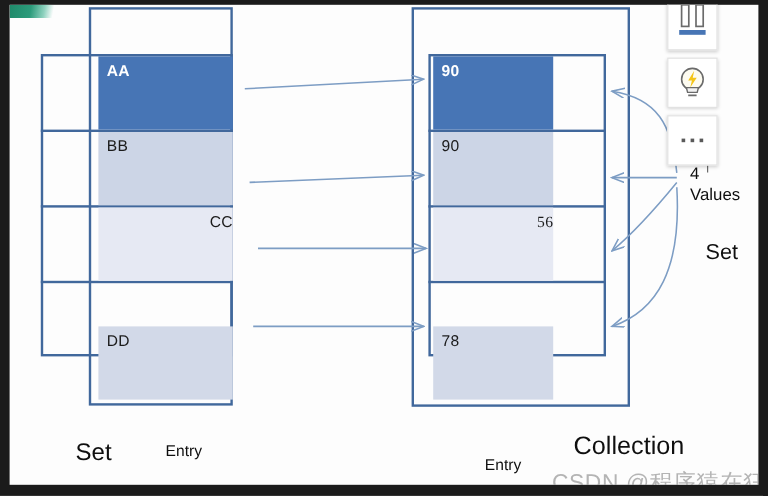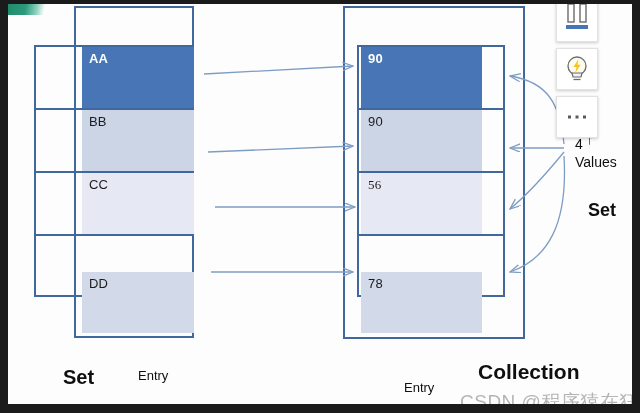--- a/index.html
+++ b/index.html
@@ -54,30 +54,30 @@
   
   .cell{
     position:absolute;
     box-sizing:border-box;
     font-size:13px;
     color:#1b1b1b;
     padding:4px 0 0 7px;
     letter-spacing:.2px;
   }
   .cell.key{ left:74px; width:112px; }
-  .cell.val{ left:353px; width:121px; }
+  .cell.val{ left:353px; width:100px; }
 
   .c-sel{ background:#4775b5; color:#ffffff; font-weight:bold; }
   .c-a  { background:#ccd5e6; }
-  .c-b  { background:#e6e9f3; }
+  .c-b  { background:#e6e9f3;text-align:right; }
   .c-c  { background:#d2d9e8;margin-top:36px; }
 
   
   .lbl{ position:absolute; color:#0f0f0f; white-space:nowrap; }
-  .lbl-bold{ font-weight:bold; }
+  .lbl-bold{ font-weight:normal; }
 
   .lbl-set-left   { left:55px;  top:362px; font-size:20px; }
   .lbl-keyset     { left:130px; top:364px; font-size:13px; }
   .lbl-values     { left:396px; top:376px; font-size:13px; }
   .lbl-collection { left:470px; top:356px; font-size:21px; }
   .lbl-set-right  { left:580px; top:196px; font-size:18px; }
   .lbl-4          { left:567px; top:132px; font-size:14px; }
   .lbl-arrowup    { left:578px; top:126px; font-size:15px; }
   .lbl-entry      { left:567px; top:150px; font-size:14px; }
 

